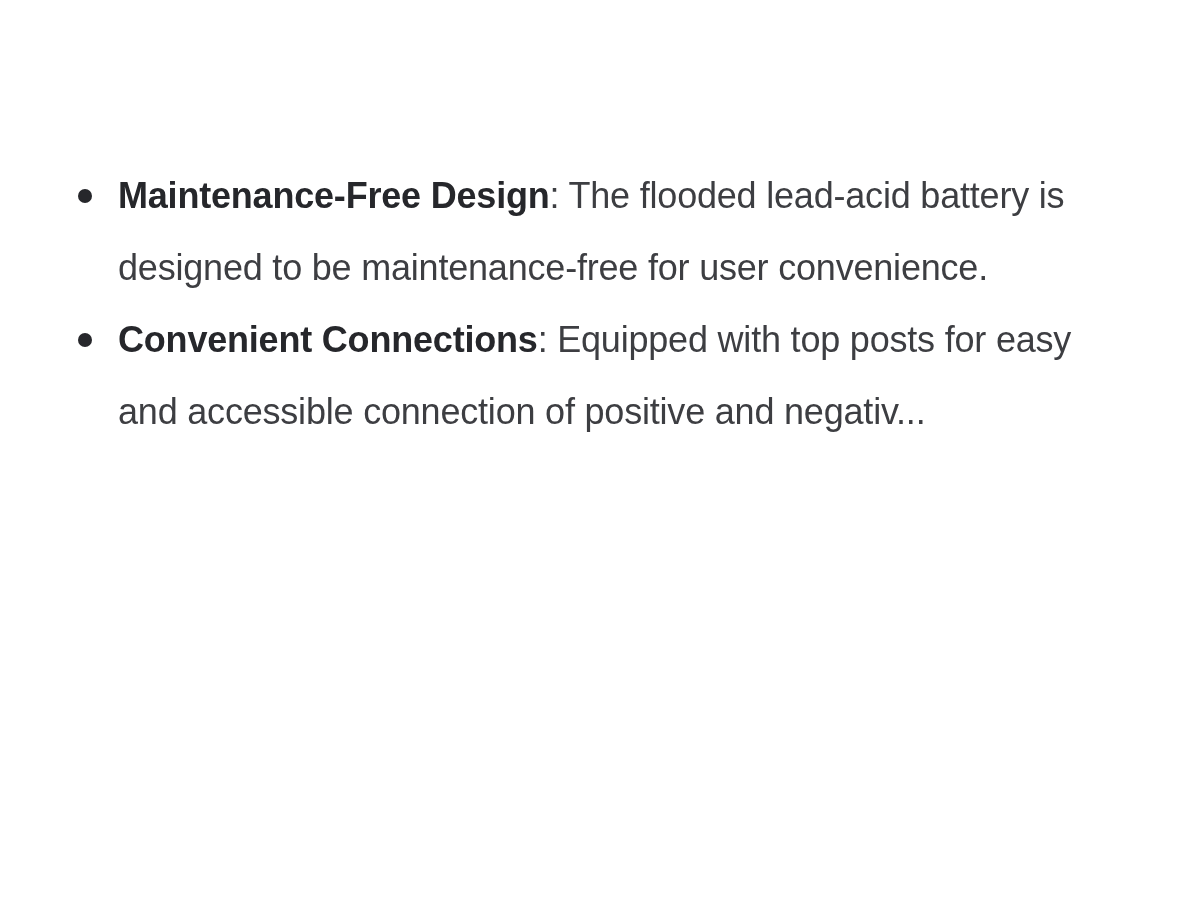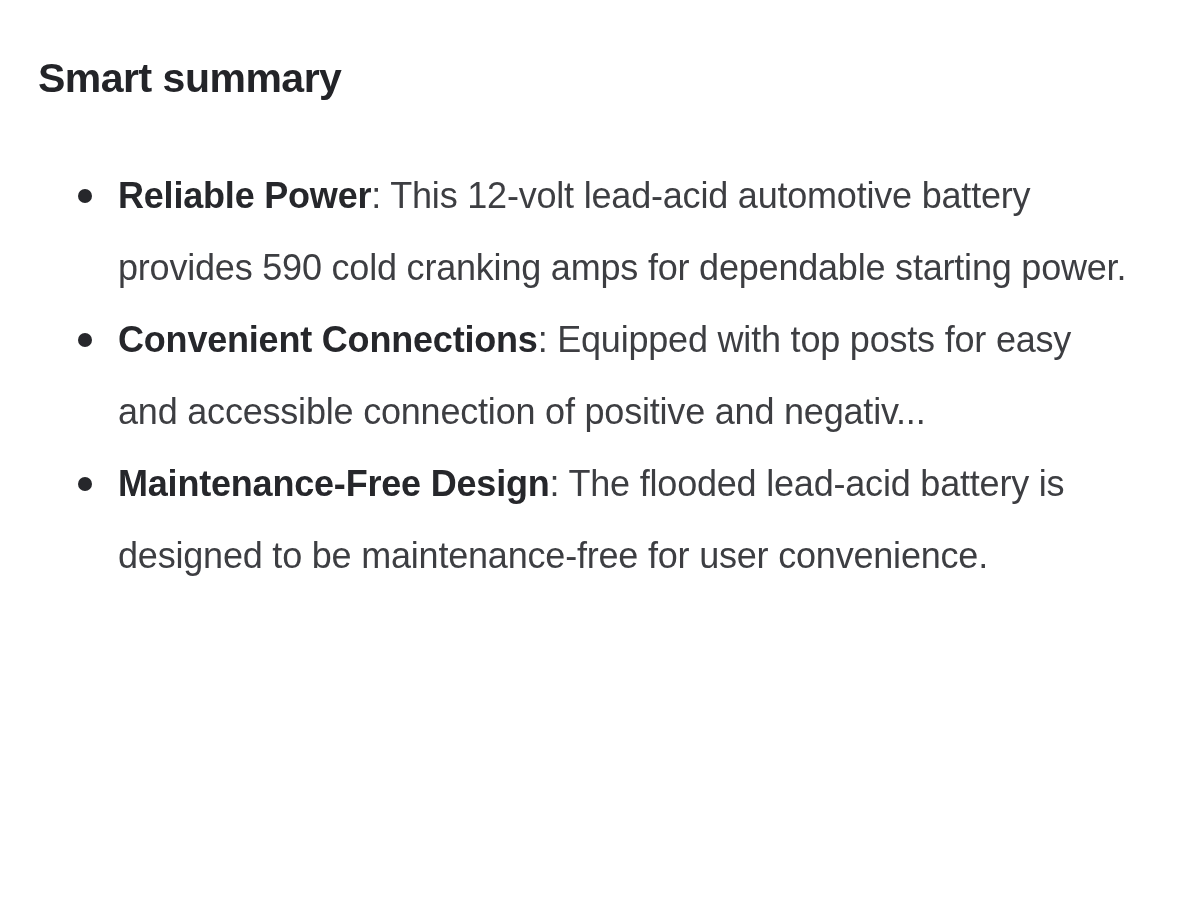--- a/index.html
+++ b/index.html
@@ -58,32 +58,27 @@
   }
   .item-label {
     font-weight: 700;
     color: var(--label-color);
   }
 </style>
 </head>
 <body>
 
 <div class="page">
-  <h2 class="page-title">Smart summary</h2>
 
   <ul class="summary-list">
+
+
   <li class="summary-item">
     <span class="bullet-icon"></span>
-    <span class="item-label">Reliable Power</span><span class="item-text">: This 12-volt lead-acid automotive battery provides 590 cold cranking amps for dependable starting power.</span>
+    <span class="item-label">Maintenance-Free Design</span><span class="item-text">: The flooded lead-acid battery is designed to be maintenance-free for user convenience.</span>
   </li>
-
 
   <li class="summary-item">
     <span class="bullet-icon"></span>
     <span class="item-label">Convenient Connections</span><span class="item-text">: Equipped with top posts for easy and accessible connection of positive and negativ...</span>
   </li>
-
-  <li class="summary-item">
-    <span class="bullet-icon"></span>
-    <span class="item-label">Maintenance-Free Design</span><span class="item-text">: The flooded lead-acid battery is designed to be maintenance-free for user convenience.</span>
-  </li>
 </ul>
 </div>
 
 </body></html>

